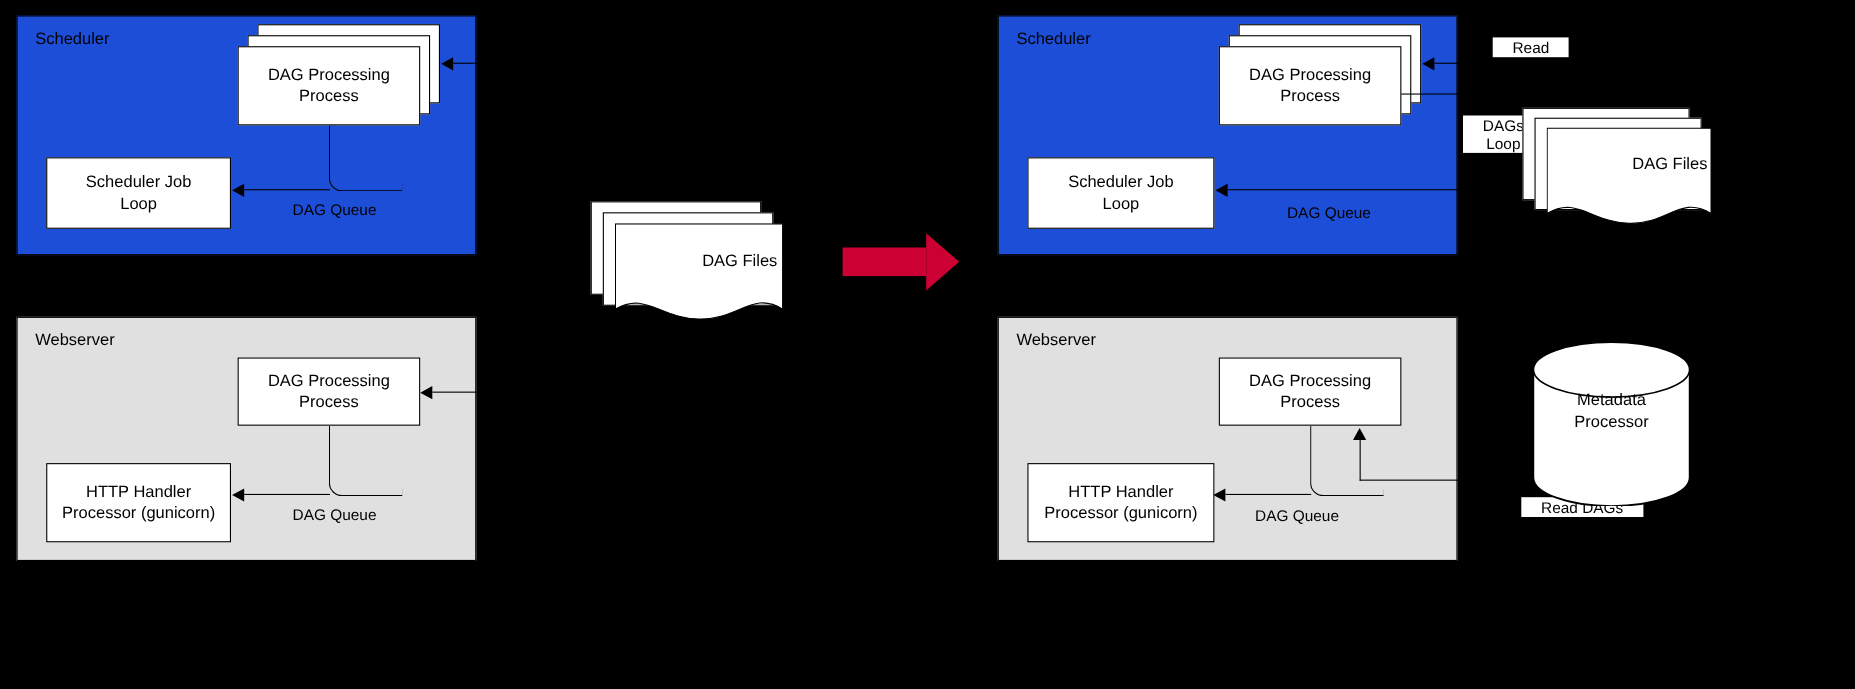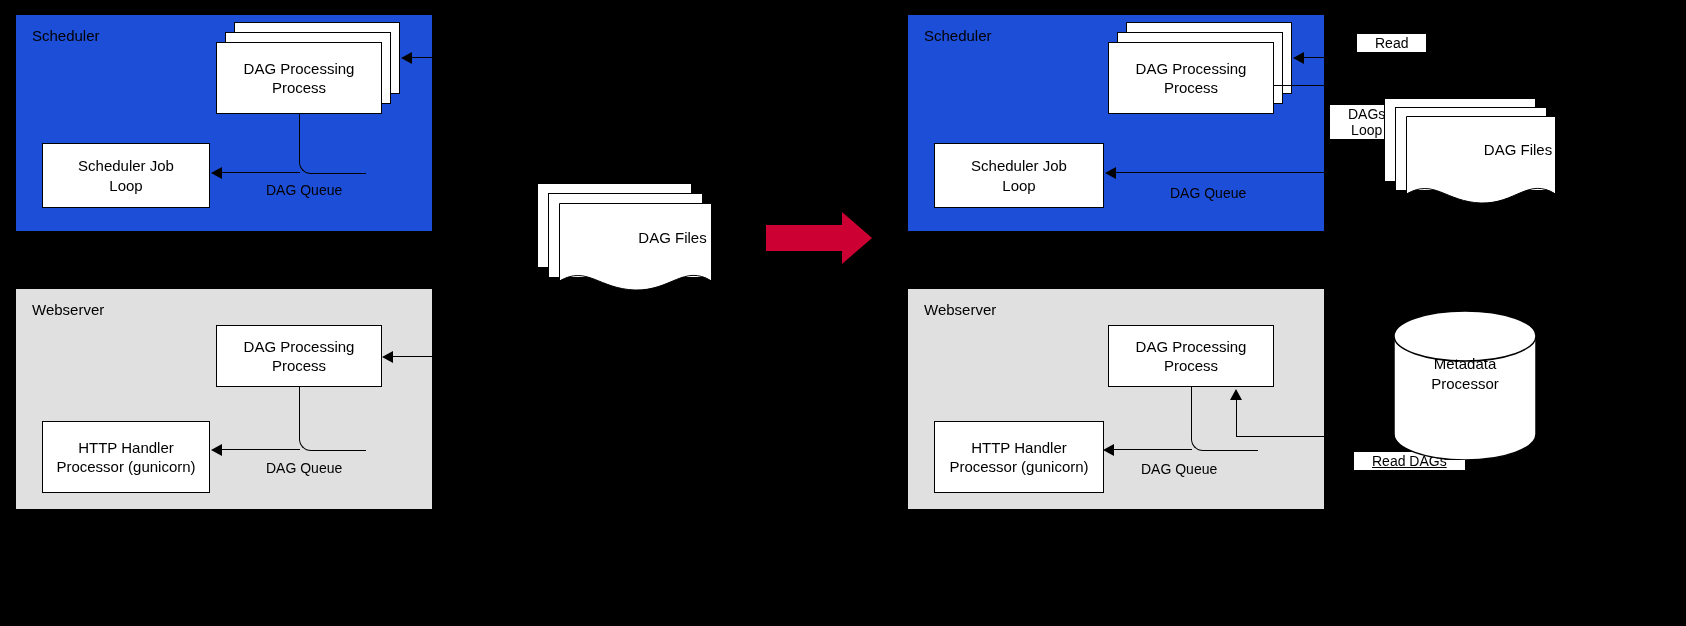--- a/index.html
+++ b/index.html
@@ -271,21 +271,21 @@
   </div>
 
   <div class="abs elbow" style="left:1191px; top:387px; width:66px; height:63px;"></div>
   <div class="abs hline" style="left:1114px; top:449px; width:78px;"></div>
   <div class="abs arrow-left" style="left:1103px; top:444px;"></div>
   <div class="edge-label" style="left:1141px; top:461px;">DAG Queue</div>
 
   <div class="abs hline" style="left:1236px; top:436px; width:109px;"></div>
   <div class="abs vline" style="left:1236px; top:400px; height:37px;"></div>
   <div class="abs arrow-up" style="left:1230px; top:389px;"></div>
-  <div class="edge-label boxed" style="left:1354px; top:452px;text-decoration:underline;">Read DAGs</div>
+  <div class="edge-label boxed" style="left:1383px; top:452px;">Read DAGs</div>
 
   <div class="cyl" style="left:1393px; top:310px; width:144px; height:150px;">
     <svg width="144" height="150" viewBox="0 0 144 150">
       <path d="M1,26 L1,124 A71,26 0 0 0 143,124 L143,26 Z" fill="#FFFFFF" stroke="#000000" stroke-width="1.5"></path>
       <ellipse cx="72" cy="26" rx="71" ry="25" fill="#FFFFFF" stroke="#000000" stroke-width="1.5"></ellipse>
     </svg>
     <div class="cyl-label" style="top:44px;">
       <span>Metadata</span><br>
       <span>Processor</span>
     </div>

